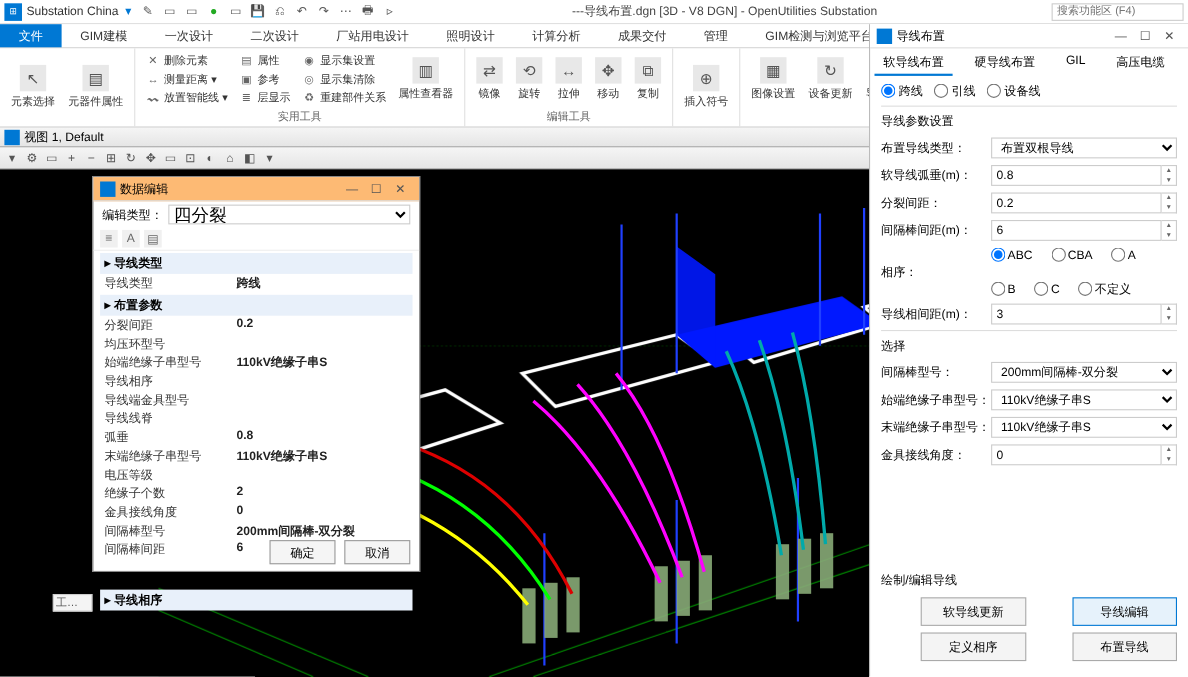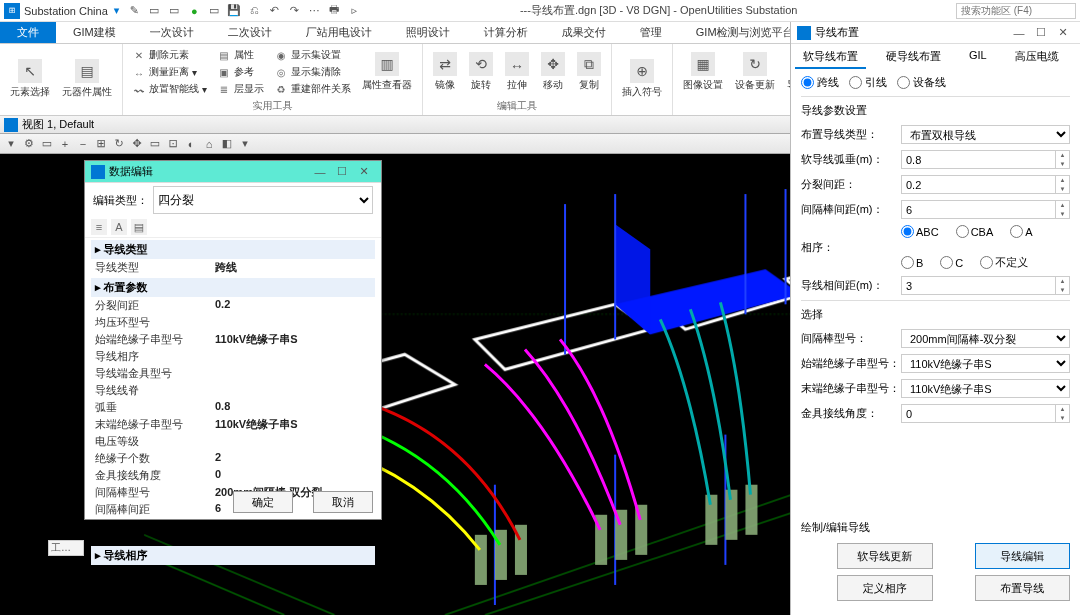--- a/index.html
+++ b/index.html
@@ -33,37 +33,37 @@
 .view-header .vh-icon { width: 14px; height: 14px; background: #0078d4; margin-right: 4px; }
 .view-toolbar { height: 20px; background: linear-gradient(#f5f5f5,#e5e5e5); display: flex; align-items: center; padding: 0 4px; gap: 4px; border-bottom: 1px solid #aaa; }
 .view-toolbar span { width: 14px; height: 14px; display: inline-flex; align-items: center; justify-content: center; color: #555; }
 
 .canvas { position: absolute; top: 38px; left: 0; right: 0; bottom: 0; background: #000; overflow: hidden; }
 .canvas svg { width: 100%; height: 100%; }
 
 .tool-stub { position: absolute; left: 48px; top: 424px; width: 36px; height: 16px; background: #f4f4f4; border: 1px solid #ccc; font-size: 10px; display: flex; align-items: center; padding: 0 2px; color: #555; }
 
 .dialog { position: absolute; background: #fff; border: 1px solid #888; box-shadow: 2px 2px 6px rgba(0,0,0,0.3); }
-.dialog-title { height: 22px; background: #5eead4; display: flex; align-items: center; padding: 0 6px; border-bottom: 1px solid #ddd; font-size: 11px; }
+.dialog-title { height: 22px; background: #fdba74; display: flex; align-items: center; padding: 0 6px; border-bottom: 1px solid #ddd; font-size: 11px; }
 .dialog-title .dt-icon { width: 14px; height: 14px; background: #0078d4; margin-right: 4px; }
 .dialog-title .dt-spacer { flex: 1; }
 .dialog-title .dt-btn { width: 22px; text-align: center; color: #555; cursor: pointer; }
 
 .data-edit { left: 84px; top: 160px; width: 298px; height: 360px; }
 .data-edit .row { display: flex; align-items: center; padding: 3px 8px; font-size: 11px; }
 .data-edit .row label { width: 60px; }
-.data-edit select, .data-edit input[type=text] { flex: 1; border: 1px solid #ccc; height: 28px; font-size: 12px; background: #fff; }
+.data-edit select, .data-edit input[type=text] { flex: 1; border: 1px solid #ccc; height: 18px; font-size: 16px; background: #fff; }
 .prop-toolbar { display: flex; gap: 4px; padding: 2px 6px; border-bottom: 1px solid #eee; }
 .prop-toolbar span { width: 16px; height: 16px; display: inline-flex; align-items: center; justify-content: center; color: #666; background: #f0f0f0; }
 .prop-grid { padding: 0 6px; }
 .prop-grid .section-hdr { background: #e8f0fa; font-weight: bold; padding: 2px 4px; font-size: 11px; margin-top: 2px; }
 .prop-grid .prop-row { display: flex; padding: 1px 4px; font-size: 11px; }
 .prop-grid .prop-row .pk { width: 120px; color: #333; }
 .prop-grid .prop-row .pv { flex: 1; font-weight: bold; color: #222; }
-.dlg-footer { position: absolute; bottom: 6px; right: 8px; display: flex; gap: 20px; }
+.dlg-footer { position: absolute; bottom: 6px; right: 8px; display: flex; gap: 8px; }
 .dlg-footer button { width: 60px; height: 22px; border: 1px solid #999; background: #f5f5f5; font-size: 11px; cursor: pointer; }
 
 .panel { position: absolute; right: 0; top: 22px; width: 290px; bottom: 0; background: #fff; border-left: 1px solid #bbb; }
 .panel .dialog-title { background: #fff; }
 .panel-tabs { display: flex; padding: 2px 4px; gap: 12px; }
 .panel-tabs .ptab { padding: 3px 8px; font-size: 11px; cursor: pointer; }
 .panel-tabs .ptab.active { border-bottom: 2px solid #0078d4; color: #000; font-weight: 500; }
 .radio-row { display: flex; align-items: center; gap: 10px; padding: 4px 10px; font-size: 11px; }
 .radio-row label { display: flex; align-items: center; gap: 3px; }
 .form-row { display: flex; align-items: center; padding: 3px 10px; font-size: 11px; }

